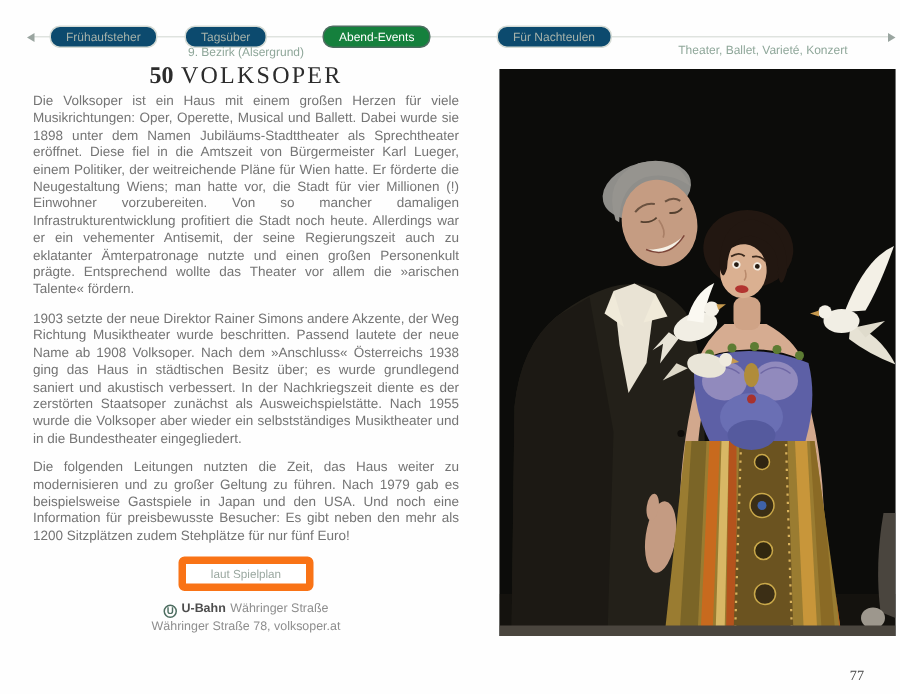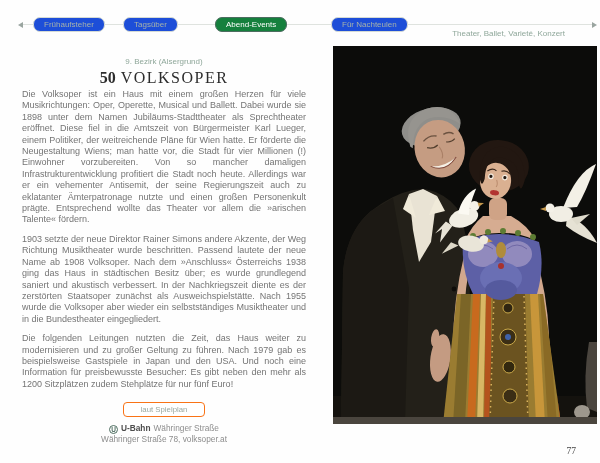--- a/index.html
+++ b/index.html
@@ -10,37 +10,37 @@
   }
 
   
   .nav-line { position:absolute; left:22px; right:8px; top:24px; border-top:1px solid #dfe3df; }
   .arrow { position:absolute; top:21.5px; width:0; height:0;
            border-top:3px solid transparent; border-bottom:3px solid transparent; }
   .arrow-left  { left:18px;  border-right:5px solid #9aa5a0; }
   .arrow-right { right:3px; border-left:5px solid #9aa5a0; }
   .pill {
     position:absolute; top:17px; height:15px; line-height:13px;
-    border:1px solid #d5dbd5; border-radius:7px; background:#1d4ed8;
+    border:1px solid #d5dbd5; border-radius:7px; background:#0c4a6e;
     color:#a6b2aa; font-size:8px; padding:0 10px; white-space:nowrap;
   }
   .pill-1 { left:33px; }  .pill-2 { left:123px; } .pill-3 { left:215px; } .pill-4 { left:331px; }
   .pill.active { background:#15803d; border-color:#4d6d60; color:#ffffff; }
   .category { position:absolute; top:29px; right:35px; font-size:8px; color:#8fa79a; }
 
   
-  .article { position:absolute; left:22px; top:57px; width:284px; }
+  .article { position:absolute; left:22px; top:30px; width:284px; }
   .district { text-align:center; font-size:8px; color:#8fa79a; margin-bottom:3px; }
   .title-line { text-align:center; font-family:"Liberation Serif", serif; color:#2c2c2c;
                 font-size:16px; line-height:18px; margin-bottom:2px; }
   .title-number { font-weight:bold; margin-right:5px; }
   .title-name { letter-spacing:1.5px; }
   .body p { font-size:9px; line-height:11.4px; color:#747474; text-align:justify; margin-bottom:8px; }
   .badge-wrap { text-align:center; margin-top:5px; }
-  .badge { display:inline-block; border:1px solid #f97316; border-radius:4px;
+  .badge { display:inline-block; border:5px solid #f97316; border-radius:4px;
            padding:2px 17px; font-size:7.8px; color:#9aa8a0; background:#fff; }
   .transit { text-align:center; margin-top:6px; font-size:8.3px; color:#8d8d8d; line-height:10.5px; }
   .u-icon { display:inline-block; width:9px; height:9px; border:1px solid #4d6d60; border-radius:50%;
             color:#4d6d60; font-size:6.5px; line-height:8px; text-align:center; font-weight:bold;
             vertical-align:-1px; margin-right:3px; }
   .transit-mode { font-weight:bold; color:#4c4c4c; }
   .transit-station { margin-left:3px; }
 
   
   .page-num { position:absolute; top:432px; font-family:"Liberation Serif", serif;

